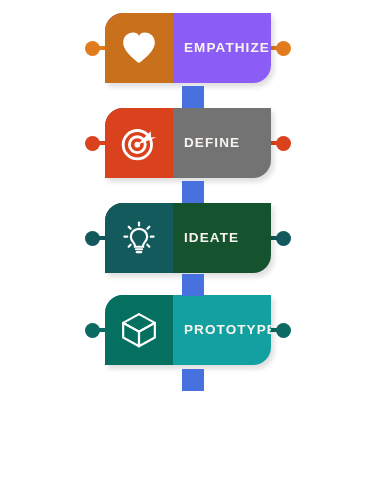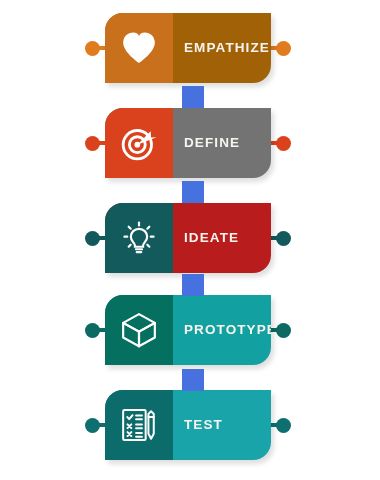--- a/index.html
+++ b/index.html
@@ -89,21 +89,21 @@
   }
 </style>
 </head>
 <body style="background: rgb(255, 255, 255);">
 
 <div id="infographic">
 
   <div class="step" id="step-0" style="top: 13px;">
     <div class="knob left" style="background: rgb(224, 123, 30);"></div>
     <div class="knob right" style="background: rgb(224, 123, 30);"></div>
-    <div class="card" style="background: #a16207;">
+    <div class="card" style="background: #8b5cf6;">
       <div class="icon-panel" style="background: rgb(201, 112, 28);">
         <svg class="icon-svg" viewBox="0 0 48 48">
           <path fill="#ffffff" d="M24 42S5 29.5 5 17.5C5 10.6 10.4 5.5 17 5.5c3.9 0 6.6 2 7 4.4.4-2.4 3.1-4.4 7-4.4 6.6 0 12 5.1 12 12C43 29.5 24 42 24 42z"></path>
         </svg>
       </div>
       <div class="label-panel">
         <span class="label" style="color: rgb(247, 244, 239);">EMPATHIZE</span>
       </div>
     </div>
   </div>
@@ -124,21 +124,21 @@
       </div>
       <div class="label-panel">
         <span class="label" style="color: rgb(247, 244, 239);">DEFINE</span>
       </div>
     </div>
   </div>
 
   <div class="step" id="step-2" style="top: 203px;">
     <div class="knob left" style="background: rgb(18, 88, 92);"></div>
     <div class="knob right" style="background: rgb(18, 88, 92);"></div>
-    <div class="card" style="background: #b91c1c;">
+    <div class="card" style="background: #14532d;">
       <div class="icon-panel" style="background: rgb(18, 90, 92);">
         <svg class="icon-svg" viewBox="0 0 48 48">
           <g fill="none" stroke="#ffffff" stroke-width="2.6" stroke-linecap="round">
             <path d="M24 13c-5.5 0-9.8 4.2-9.8 9.4 0 3.6 2 5.8 3.4 7.5 1 1.2 1.5 2.1 1.5 3.3v1.3h9.8v-1.3c0-1.2.5-2.1 1.5-3.3 1.4-1.7 3.4-3.9 3.4-7.5C33.8 17.2 29.5 13 24 13z"></path>
             <path d="M20.3 37.5h7.4M21.3 41h5.4"></path>
             <path d="M24 5.5v3.4"></path>
             <path d="M11.6 10.4l2.4 2.4"></path>
             <path d="M36.4 10.4L34 12.8"></path>
             <path d="M6.5 22.4h3.4"></path>
             <path d="M41.5 22.4h-3.4"></path>
@@ -165,43 +165,19 @@
             <path d="M43 15.5 L43 33 L24 43.5 L24 26 Z"></path>
           </g>
         </svg>
       </div>
       <div class="label-panel">
         <span class="label" style="color: rgb(247, 244, 239);">PROTOTYPE</span>
       </div>
     </div>
   </div>
 
-  <div class="step" id="step-4" style="top: 390px;">
-    <div class="knob left" style="background: rgb(14, 111, 112);"></div>
-    <div class="knob right" style="background: rgb(14, 111, 112);"></div>
-    <div class="card" style="background: rgb(24, 164, 168);">
-      <div class="icon-panel" style="background: rgb(12, 107, 107);">
-        <svg class="icon-svg" viewBox="0 0 48 48">
-          <g fill="none" stroke="#ffffff" stroke-width="2.4" stroke-linejoin="round" stroke-linecap="round">
-            <rect x="5" y="6" width="27" height="36" rx="1.5"></rect>
-            <path d="M10 14.5l2.2 2.4 4-4.6"></path>
-            <path d="M10.2 23.2l4.6 4.6M14.8 23.2l-4.6 4.6"></path>
-            <path d="M10.2 32.6l4.6 4.6M14.8 32.6l-4.6 4.6"></path>
-            <path d="M20.5 12.5h7M20.5 17h7"></path>
-            <path d="M20.5 23.5h7M20.5 28h7"></path>
-            <path d="M20.5 33.5h7M20.5 38h7"></path>
-            <path d="M38.5 7.5l3.2 3.2v23.8l-3.2 6-3.2-6V10.7z"></path>
-            <path d="M35.3 14.5h6.4"></path>
-          </g>
-        </svg>
-      </div>
-      <div class="label-panel">
-        <span class="label" style="color: rgb(247, 244, 239);">TEST</span>
-      </div>
-    </div>
-  </div>
 
   <div class="blue-tab" id="tab-0" style="top: 86px; background: rgb(71, 113, 222);"></div>
   <div class="blue-tab" id="tab-1" style="top: 181px; background: rgb(71, 113, 222);"></div>
   <div class="blue-tab" id="tab-2" style="top: 274px; background: rgb(71, 113, 222);"></div>
   <div class="blue-tab" id="tab-3" style="top: 369px; background: rgb(71, 113, 222);"></div>
 
 </div>
 
 </body></html>

